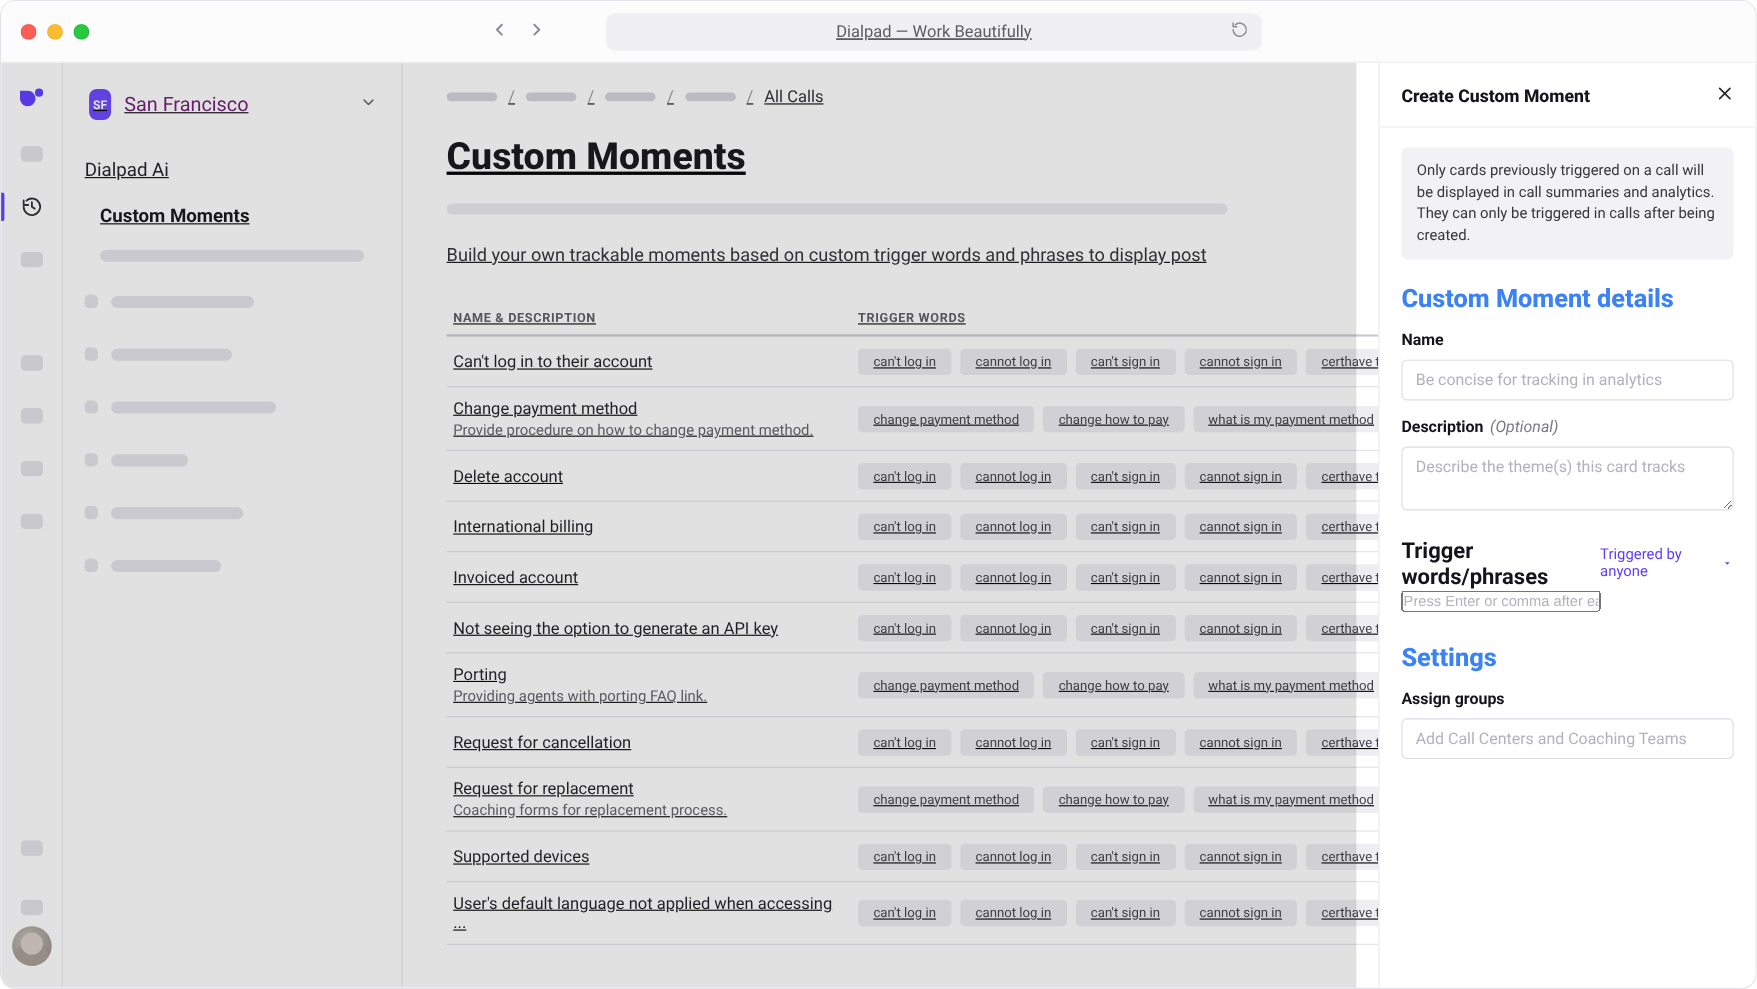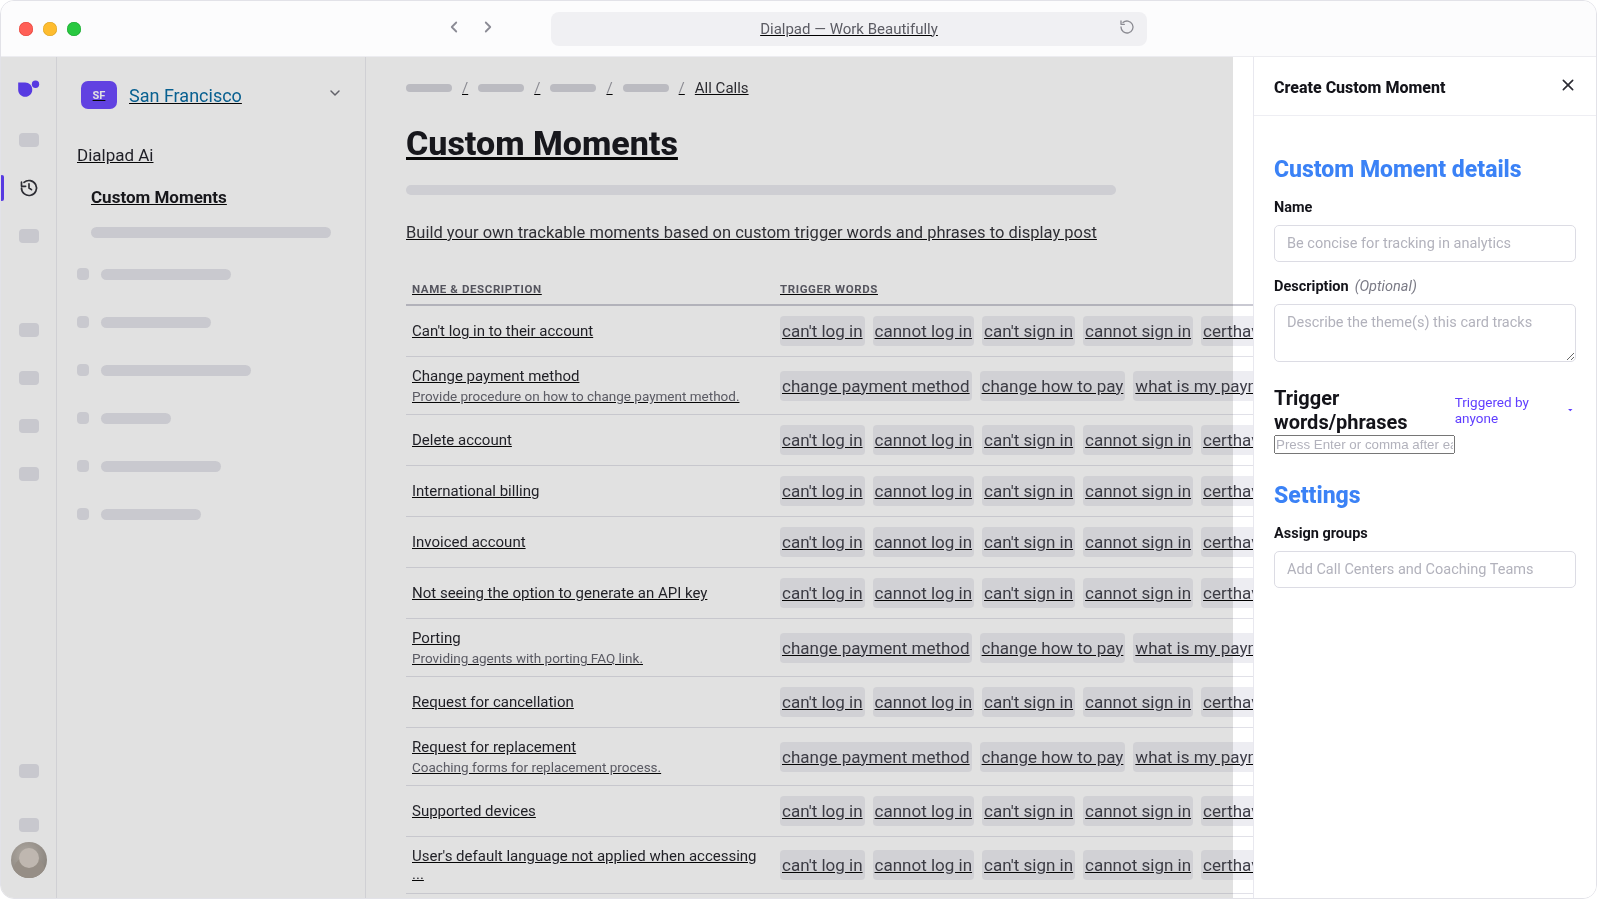--- a/index.html
+++ b/index.html
@@ -52,22 +52,22 @@
   .rail .avatar::after{
     content:""; position:absolute; left:8px; top:6px; width:20px; height:20px; border-radius:50%; background:#d8cfc6;
     box-shadow: 0 14px 0 6px #a89f95;
   }
 
   
   .sidebar { width:309px; background:#fff; border-right:1px solid #ececf0; padding:18px 16px 0 18px; }
   .org {
     display:flex; align-items:center; gap:12px; padding:6px 6px; border-radius:8px;
   }
-  .org .org-badge { width:36px; height:28px; border-radius:7px; background:#6b46ff; color:#fff; font-size:11px; font-weight:700; display:flex; align-items:center; justify-content:center; }
-  .org .org-name { font-size:18px; color:#0369a1; }
+  .org .org-badge { width:20px; height:28px; border-radius:7px; background:#6b46ff; color:#fff; font-size:11px; font-weight:700; display:flex; align-items:center; justify-content:center; }
+  .org .org-name { font-size:18px; color:#701a75; }
   .org .chev { margin-left:auto; color:#6b6b74; }
   .nav { margin-top:30px; }
   .nav .nav-head { font-size:17px; color:#1e1e26; padding-left:2px; }
   .nav .nav-sub { margin-top:22px; margin-left:16px; font-size:17px; font-weight:700; color:#141419; }
   .skel-line { height:11px; border-radius:6px; background:#e4e4ea; }
   .skel-block { margin-top:30px; display:flex; flex-direction:column; gap:36px; }
   .skel-row { display:flex; gap:12px; align-items:center; }
   .skel-dot { width:12px; height:12px; border-radius:4px; background:#e4e4ea; }
 
   
@@ -81,21 +81,21 @@
   .subtitle { margin-top:28px; font-size:16.5px; color:#323238; }
   .table { margin-top:30px; font-size:14px; }
   .thead { display:flex; border-bottom:2px solid #c9c9d2; padding:10px 6px 8px; color:#5c5c67; font-size:11.5px; letter-spacing:.6px; font-weight:700; }
   .thead .c1 { width:368px; }
   .thead .c2 { flex:1; text-align:left; }
   .trow { display:flex; align-items:center; border-bottom:1px solid #e1e1e8; padding:10px 6px; min-height:46px; }
   .trow .c1 { width:368px; padding-right:14px; }
   .trow .c2 { flex:1; display:flex; gap:8px; align-items:center; flex-wrap:wrap; }
   .trow .name { font-size:15px; color:#1f1f26; }
   .trow .desc { font-size:13.5px; color:#64646e; margin-top:3px; }
-  .tag { background:#ededf2; color:#3f3f49; font-size:17px; padding:5px 2px; border-radius:4px; white-space:nowrap; }
+  .tag { background:#ededf2; color:#3f3f49; font-size:12px; padding:5px 14px; border-radius:4px; white-space:nowrap; }
   .more-tag { color:#4c4c57; font-size:13px; padding-left:2px; }
 
   
   .drawer {
     position:absolute; top:0; right:0; bottom:0; width:343px; background:#fff; border-left:1px solid #e8e8ef;
     z-index:10; display:flex; flex-direction:column; padding:0;
   }
   .drawer-head { display:flex; align-items:center; justify-content:space-between; padding:20px 20px 18px 20px; border-bottom:1px solid #eeeef3; }
   .drawer-head .dh-title { font-size:16px; font-weight:800; color:#14141a; }
   .drawer-head .close { color:#2b2b33; cursor:pointer; }
@@ -403,20 +403,21 @@
       <div class="drawer-head">
         <div class="dh-title">Create Custom Moment</div>
         <div class="close">
           <svg width="16" height="16" viewBox="0 0 24 24" fill="none" stroke="currentColor" stroke-width="2.4" stroke-linecap="round">
               <line x1="5" y1="5" x2="19" y2="19"></line>
               <line x1="19" y1="5" x2="5" y2="19"></line>
             </svg>
         </div>
       </div>
       <div class="drawer-body">
+        <div class="info-box">Only cards previously triggered on a call will be displayed in call summaries and analytics. They can only be triggered in calls after being created.</div>
         <div class="section-h">Custom Moment details</div>
 
         <div class="field">
           <div class="field-label">Name</div>
           <input class="text-input" type="text" placeholder="Be concise for tracking in analytics" style="">
         </div>
 
         <div class="field">
           <div class="field-label">
             <span>Description</span>

